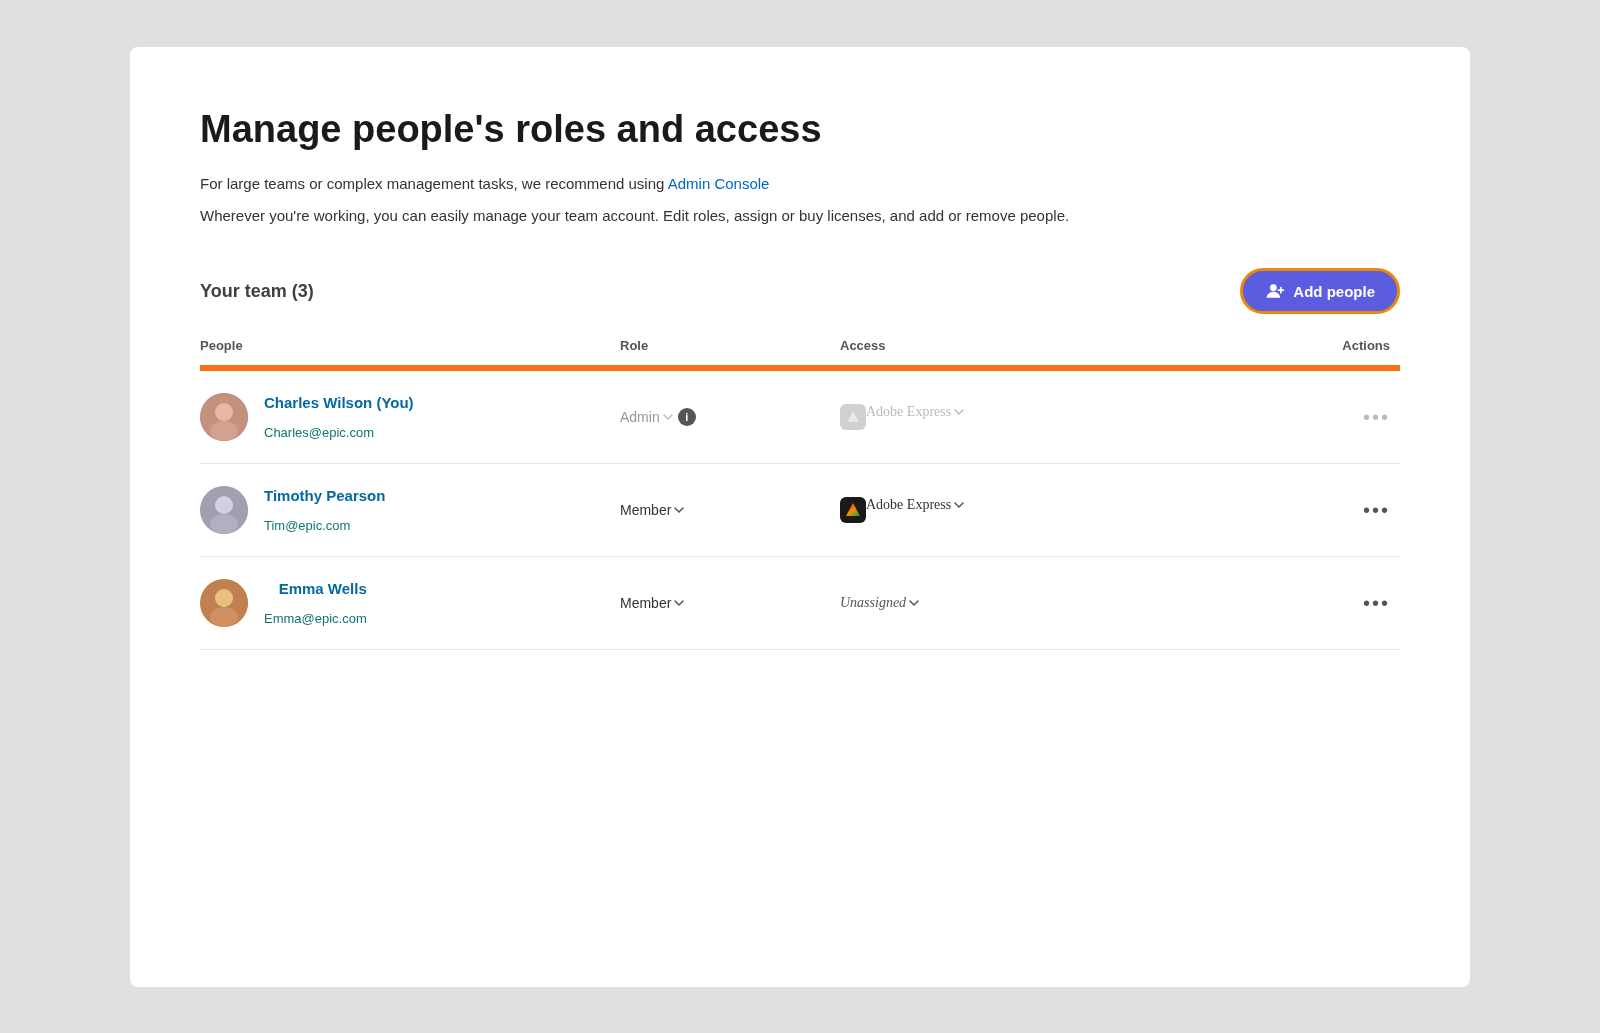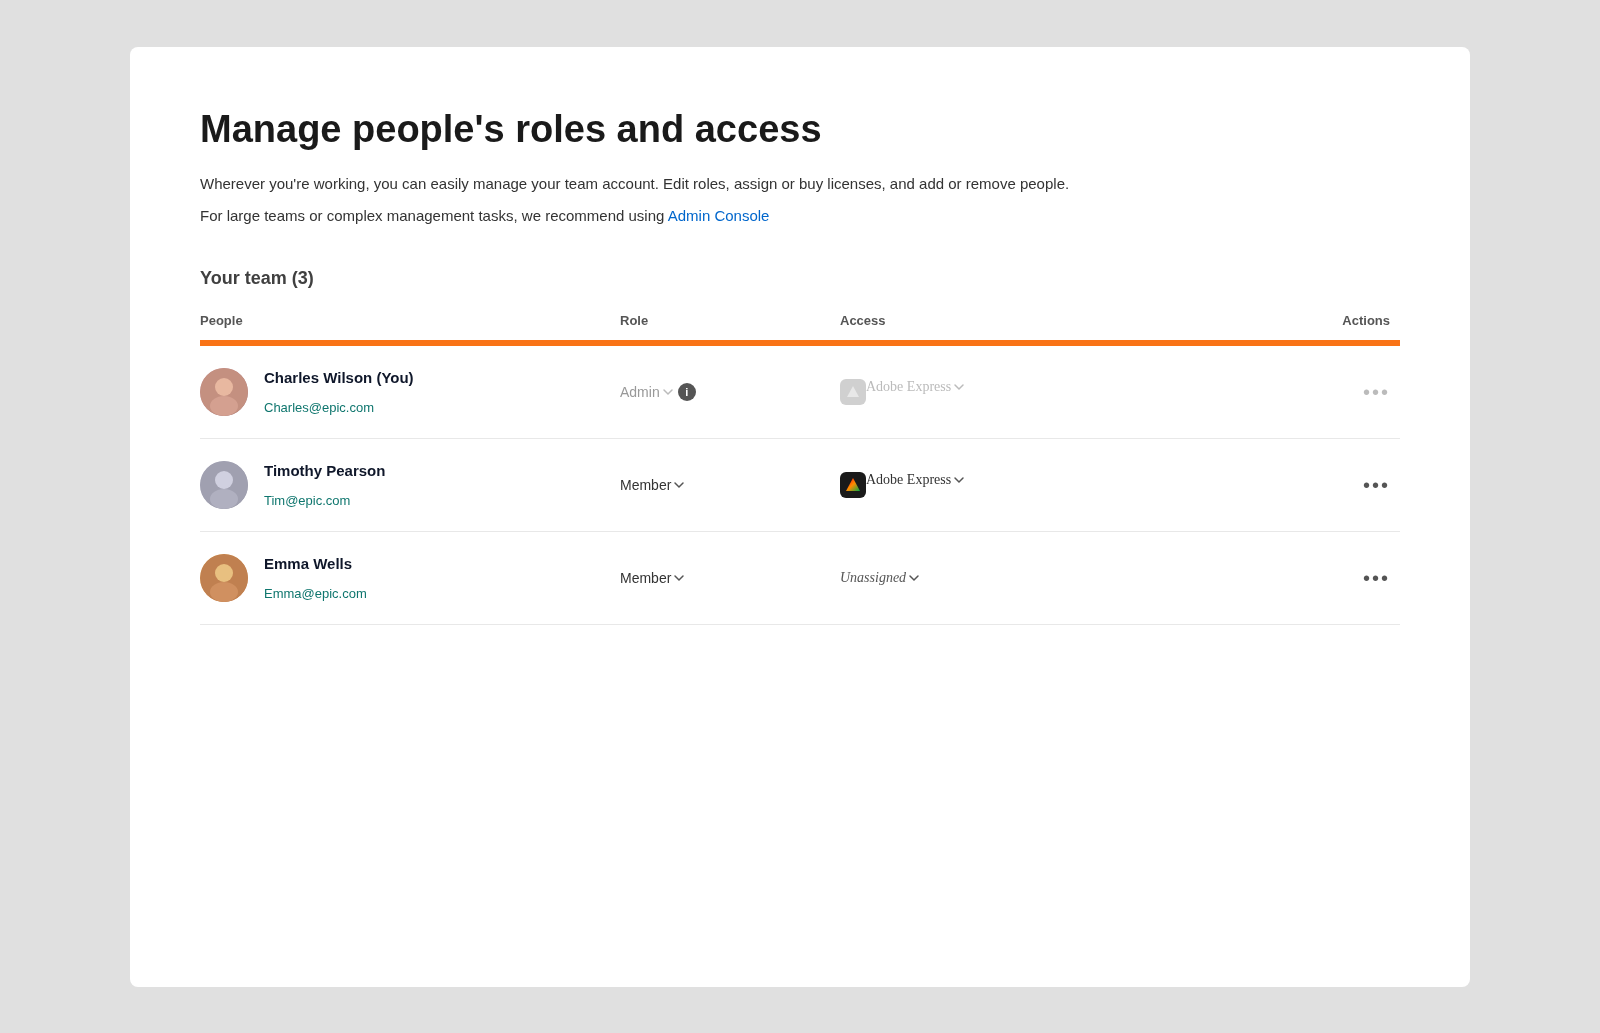--- a/index.html
+++ b/index.html
@@ -112,21 +112,22 @@
     .avatar-emma {
       background: linear-gradient(135deg, #e8b870 0%, #c07040 100%);
     }
     .person-info {
       display: flex;
       flex-direction: column;
     }
     .person-name {
       font-size: 15px;
       font-weight: 700;
-      color: #0f172a;
+      color: #0369a1;
+      text-align: right;
     }
     .person-email {
       font-size: 13px;
       color: #0f766e;
       margin-top: 14px;
     }
     .role-cell {
       display: flex;
       align-items: center;
       gap: 0;
@@ -213,28 +214,39 @@
       color: #bbb;
     }
   </style>
 </head>
 <body>
 
 <div class="card">
 
   <h1 class="page-title">Manage people's roles and access</h1>
 
-  <p class="description">Wherever you're working, you can easily manage your team account. Edit roles, assign or buy licenses, and add or remove people.</p>
   <p class="description">
     <span>For large teams or complex management tasks, we recommend using </span>
     <a class="admin-link" href="#">Admin Console</a>
   </p>
+  <p class="description">Wherever you're working, you can easily manage your team account. Edit roles, assign or buy licenses, and add or remove people.</p>
 
   <div class="team-header">
     <span class="team-title">Your team (3)</span>
+    <button class="add-people-btn">
+      <span class="add-people-icon">
+        <svg width="20" height="20" viewBox="0 0 24 24" fill="none" xmlns="http://www.w3.org/2000/svg">
+          <circle cx="10" cy="8" r="4" fill="white"></circle>
+          <path d="M2 20c0-4 3.6-7 8-7s8 3 8 7" fill="white"></path>
+          <line x1="19" y1="8" x2="19" y2="14" stroke="white" stroke-width="2" stroke-linecap="round"></line>
+          <line x1="16" y1="11" x2="22" y2="11" stroke="white" stroke-width="2" stroke-linecap="round"></line>
+        </svg>
+      </span>
+      <span>Add people</span>
+    </button>
   </div>
 
   <div class="table-header">
     <div class="table-header-cell">People</div>
     <div class="table-header-cell">Role</div>
     <div class="table-header-cell">Access</div>
     <div class="table-header-cell" style="text-align:right; padding-right:10px;">Actions</div>
   </div>
 
   <div class="table-row">

